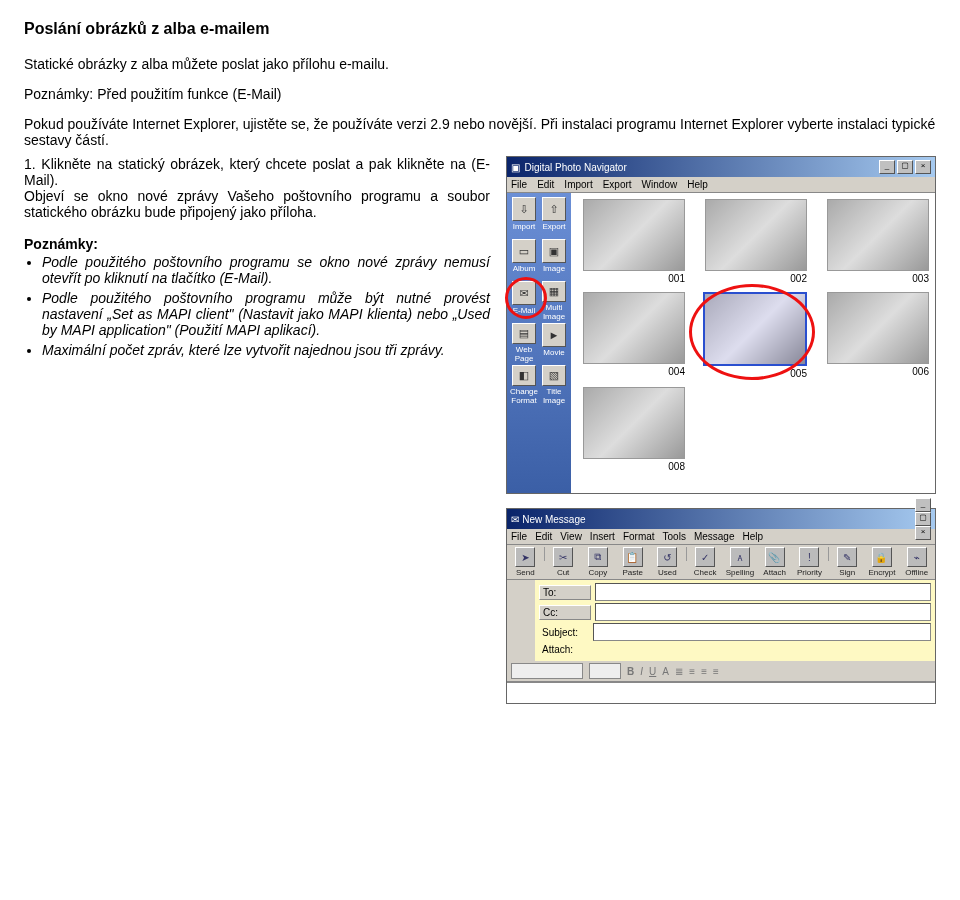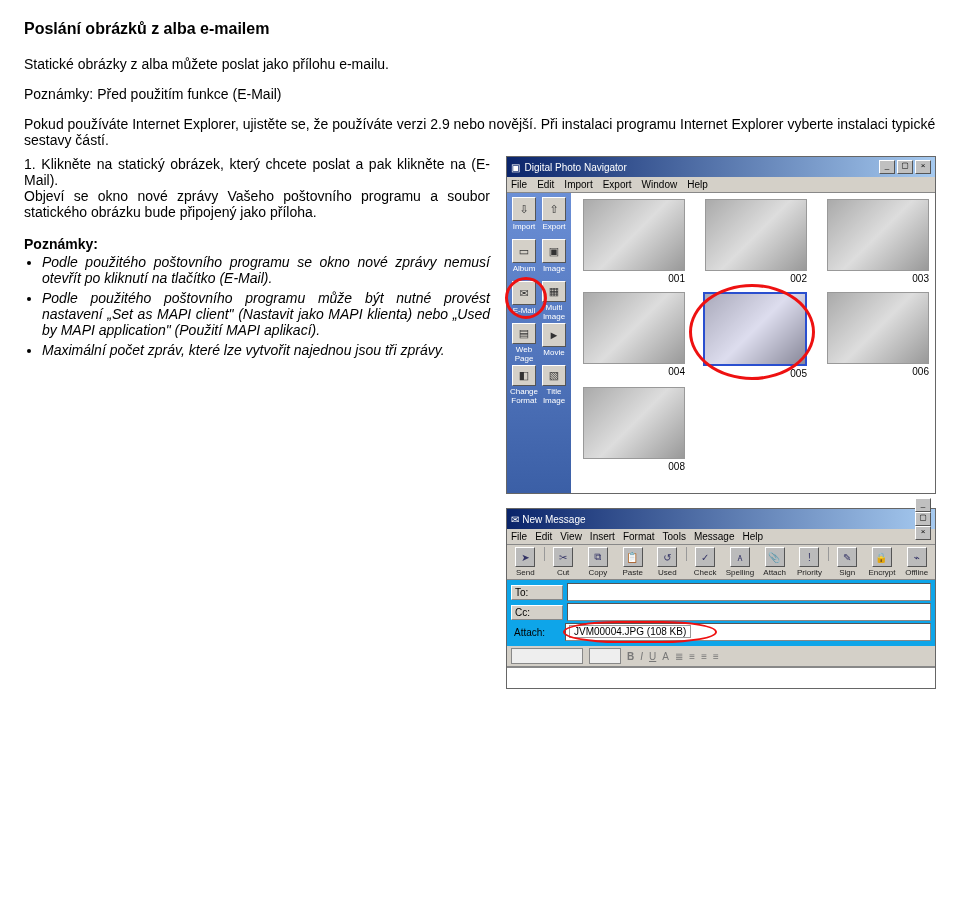--- a/index.html
+++ b/index.html
@@ -187,22 +187,23 @@
     width:34px;
   }
   .nm-tbtn .ic {
     width:18px;height:18px;background:#bbb;
     border:1px solid #fff;border-right-color:#555;border-bottom-color:#555;
     display:flex;align-items:center;justify-content:center;
     font-size:10px;color:#336;
   }
   .nm-tbtn .tl{font-size:8px;margin-top:1px;color:#222;}
   .nm-fields{
-    background:#0ea5e9;
+    background:#fef9c3;
     padding:3px 4px;
+    margin-left:28px;
   }
   .nm-row{display:flex;align-items:center;margin-bottom:2px;gap:4px;}
   .nm-row .lab{
     width:44px;font-size:10px;
     background:#d4d0c8;
     border:1px solid #fff;border-right-color:#888;border-bottom-color:#888;
     padding:1px 3px;
   }
   .nm-row .val{
     flex:1;background:#fff;border:1px solid #888;
@@ -458,25 +459,25 @@
       <div class="nm-fields">
         <div class="nm-row">
           <div class="lab">To:</div>
           <div class="val"></div>
         </div>
         <div class="nm-row">
           <div class="lab">Cc:</div>
           <div class="val"></div>
         </div>
         <div class="nm-row">
+          <div class="lab" style="background:transparent;border:none;">Subject:</div>
+          <div class="val"></div>
+        </div>
+        <div class="nm-row">
           <div class="lab" style="background:transparent;border:none;">Attach:</div>
-          <div class="val">
-            <span class="attach-chip">JVM00004.JPG (108 KB)</span>
-            <div class="attach-ring"></div>
-          </div>
         </div>
       </div>
       <div class="nm-fmtbar">
         <div class="ddl"></div>
         <div class="ddl" style="width:30px"></div>
         <span><b>B</b></span>
         <span><i>I</i></span>
         <span><u>U</u></span>
         <span>A</span>
         <span>≣</span>

